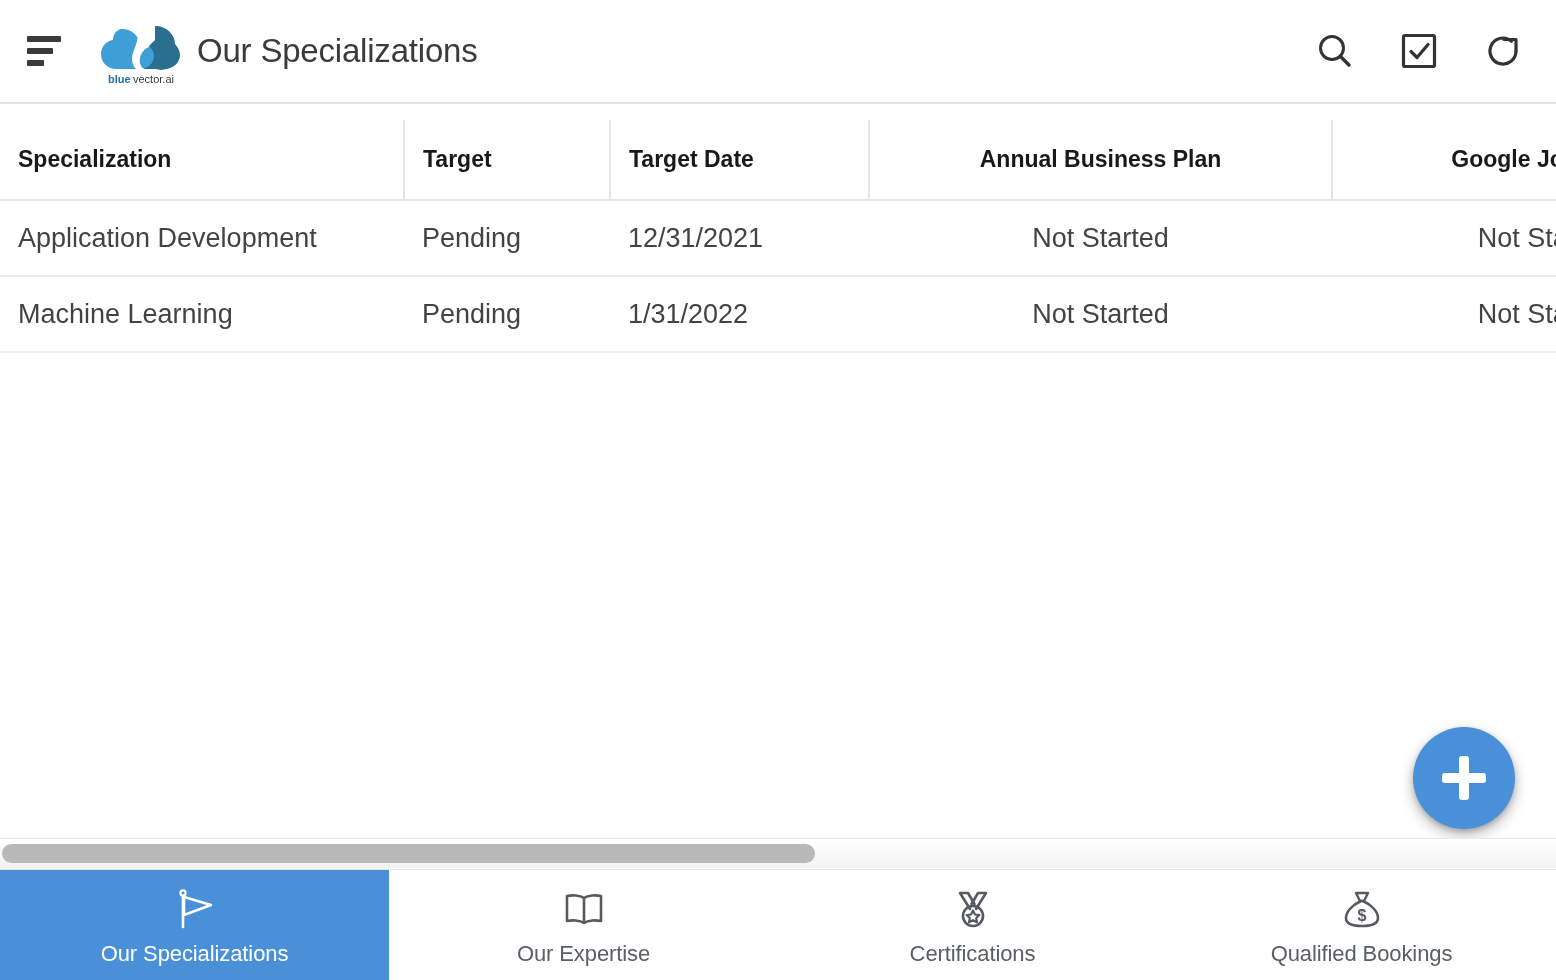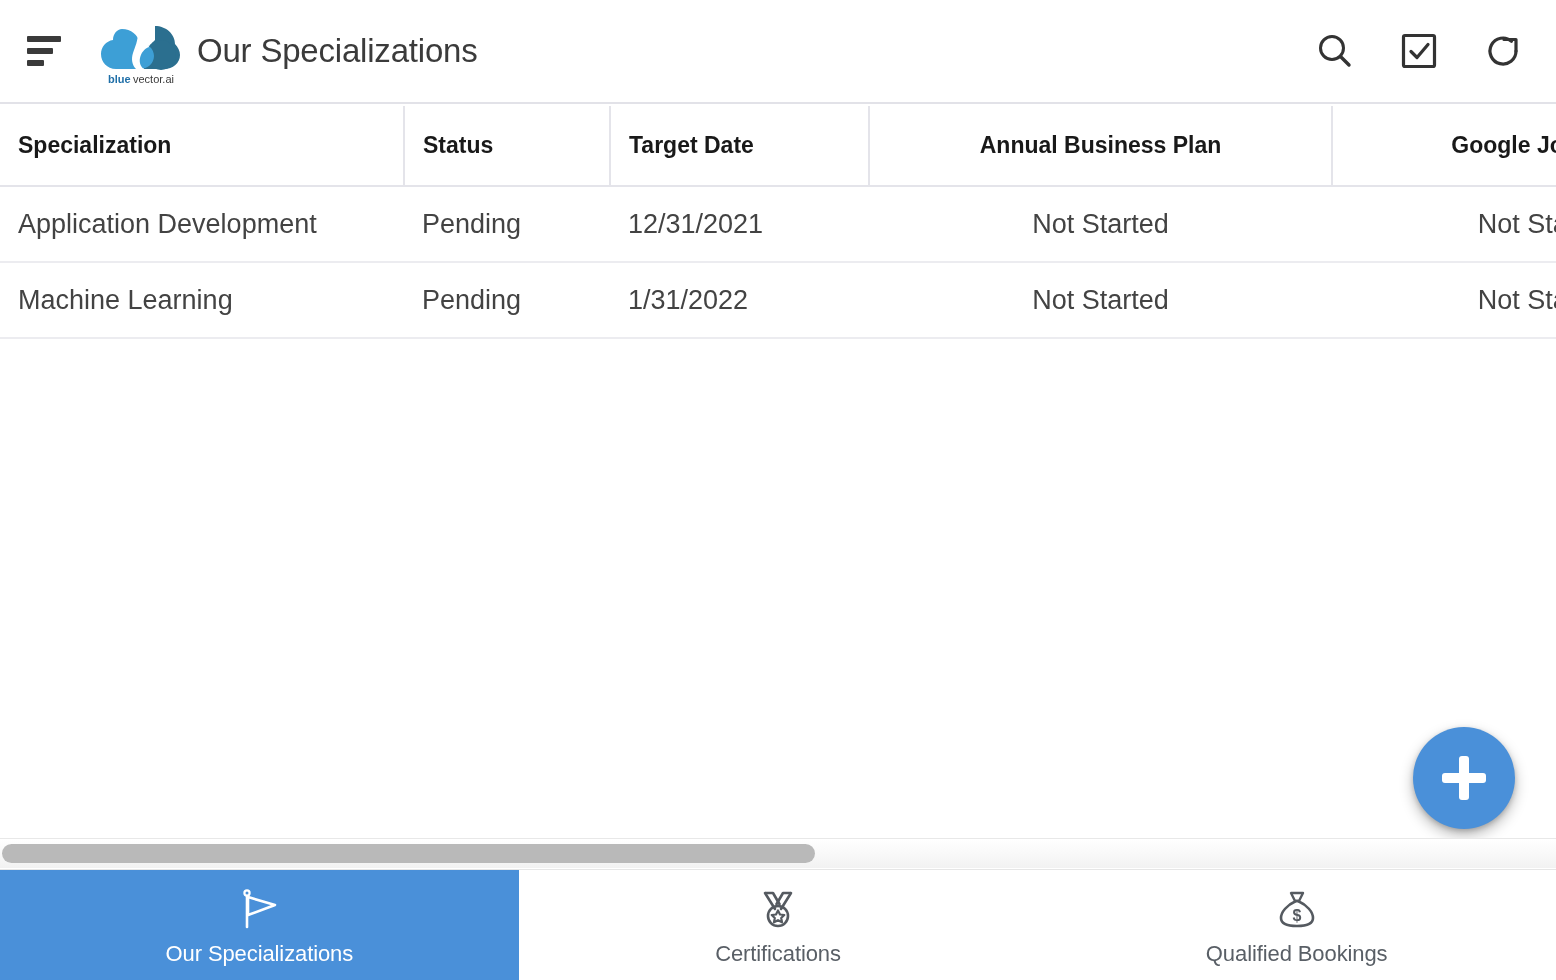--- a/index.html
+++ b/index.html
@@ -84,21 +84,21 @@
     height: 46px;
     display: flex;
     align-items: center;
     justify-content: center;
   }
 
   
   .table-viewport {
     position: absolute;
     left: 0;
-    top: 106px;
+    top: 120px;
     width: 1556px;
     height: 730px;
     overflow: hidden;
     background: #ffffff;
   }
   table.grid {
     border-collapse: collapse;
     table-layout: fixed;
     width: 1760px;
     background: #fff;
@@ -282,21 +282,21 @@
       <colgroup>
         <col class="c1">
           <col class="c2">
           <col class="c3">
           <col class="c4">
           <col class="c5">
       </colgroup>
       <thead>
         <tr>
           <th class="c-spec">Specialization</th>
-          <th class="c-stat">Status</th>
+          <th class="c-stat">Target</th>
           <th class="c-date">Target Date</th>
           <th class="c-abp">Annual Business Plan</th>
           <th class="c-gjbp">Google Joint Bus</th>
         </tr>
       </thead>
       <tbody>
         <tr>
           <td>Application Development</td>
           <td>Pending</td>
           <td>12/31/2021</td>
@@ -329,20 +329,29 @@
       <span class="nav-ico">
         <svg width="50" height="50" viewBox="0 0 50 50">
           <circle cx="13" cy="8" r="2.6" fill="none" stroke="#fff" stroke-width="2.2"></circle>
           <line x1="13" y1="11" x2="13" y2="42" stroke="#fff" stroke-width="2.6" stroke-linecap="round"></line>
           <path d="M14 12 L41 20 L14 30 Z" fill="none" stroke="#fff" stroke-width="2.6" stroke-linejoin="round"></path>
         </svg>
       </span>
       <span class="nav-label">Our Specializations</span>
     </button>
 
+    <button class="navitem">
+      <span class="nav-ico">
+        <svg width="50" height="50" viewBox="0 0 50 50">
+          <path d="M25 13 C21 10 13 10 8 11 L8 36 C13 35 21 35 25 38 C29 35 37 35 42 36 L42 11 C37 10 29 10 25 13 Z" fill="none" stroke="#555a60" stroke-width="2.6" stroke-linejoin="round"></path>
+          <line x1="25" y1="13" x2="25" y2="38" stroke="#555a60" stroke-width="2.6"></line>
+        </svg>
+      </span>
+      <span class="nav-label">Our Expertise</span>
+    </button>
 
 
     <button class="navitem">
       <span class="nav-ico">
         <svg width="50" height="50" viewBox="0 0 50 50">
           <polyline points="12,8 22,24" fill="none" stroke="#555a60" stroke-width="2.6" stroke-linecap="round"></polyline>
           <polyline points="38,8 28,24" fill="none" stroke="#555a60" stroke-width="2.6" stroke-linecap="round"></polyline>
           <polyline points="12,8 20,8 27,20" fill="none" stroke="#555a60" stroke-width="2.6" stroke-linejoin="round"></polyline>
           <polyline points="38,8 30,8 23,20" fill="none" stroke="#555a60" stroke-width="2.6" stroke-linejoin="round"></polyline>
           <circle cx="25" cy="31" r="10" fill="none" stroke="#555a60" stroke-width="2.6"></circle>

